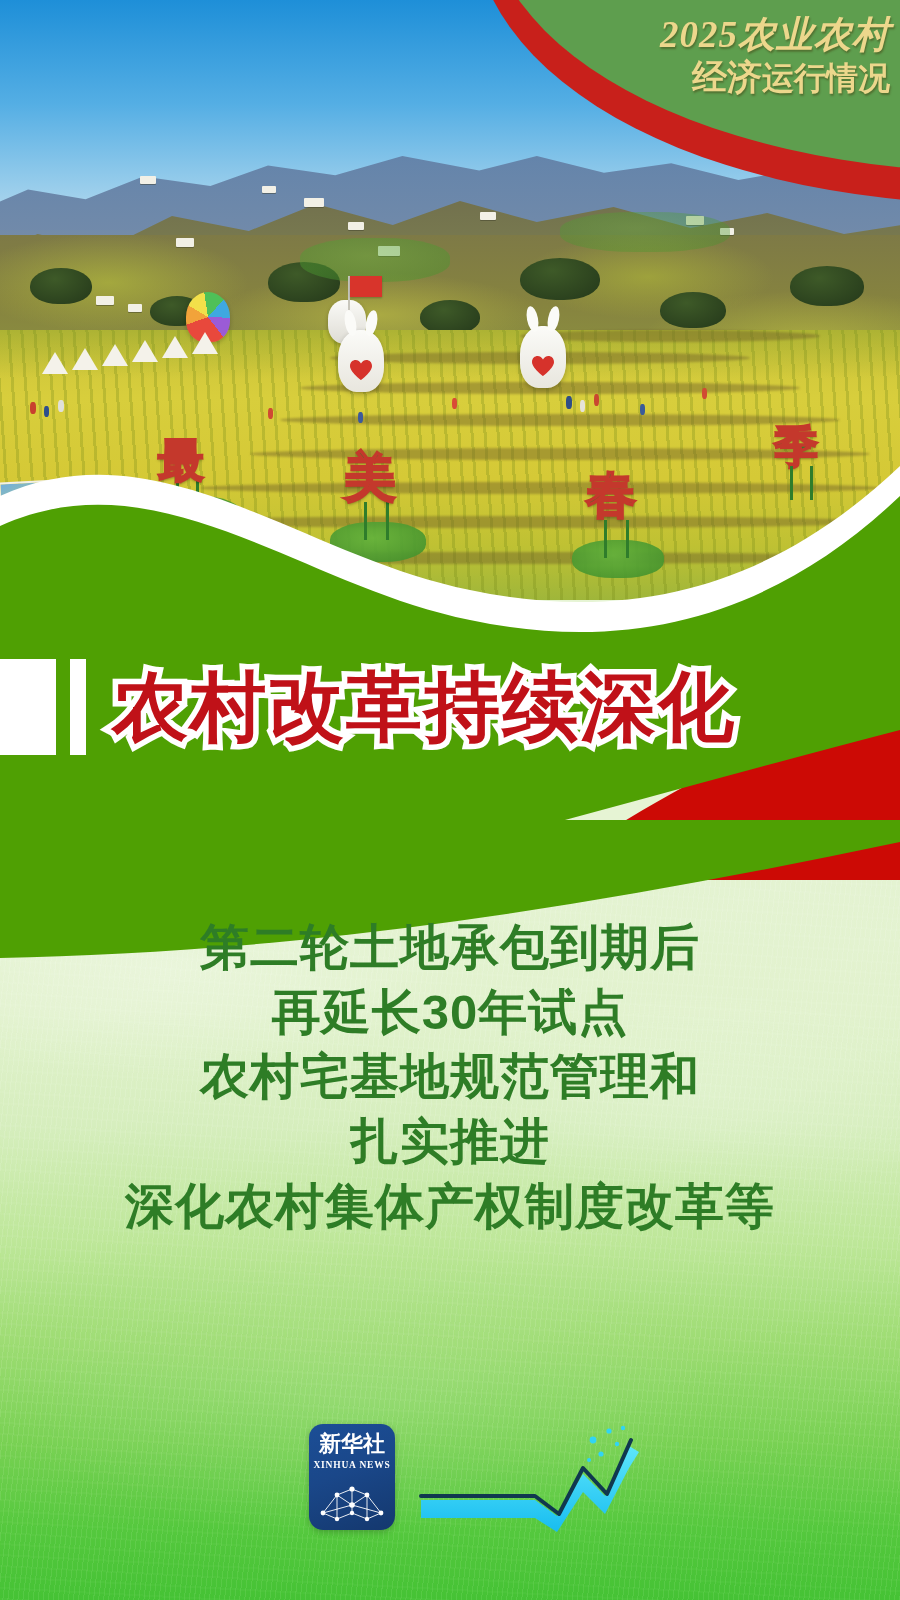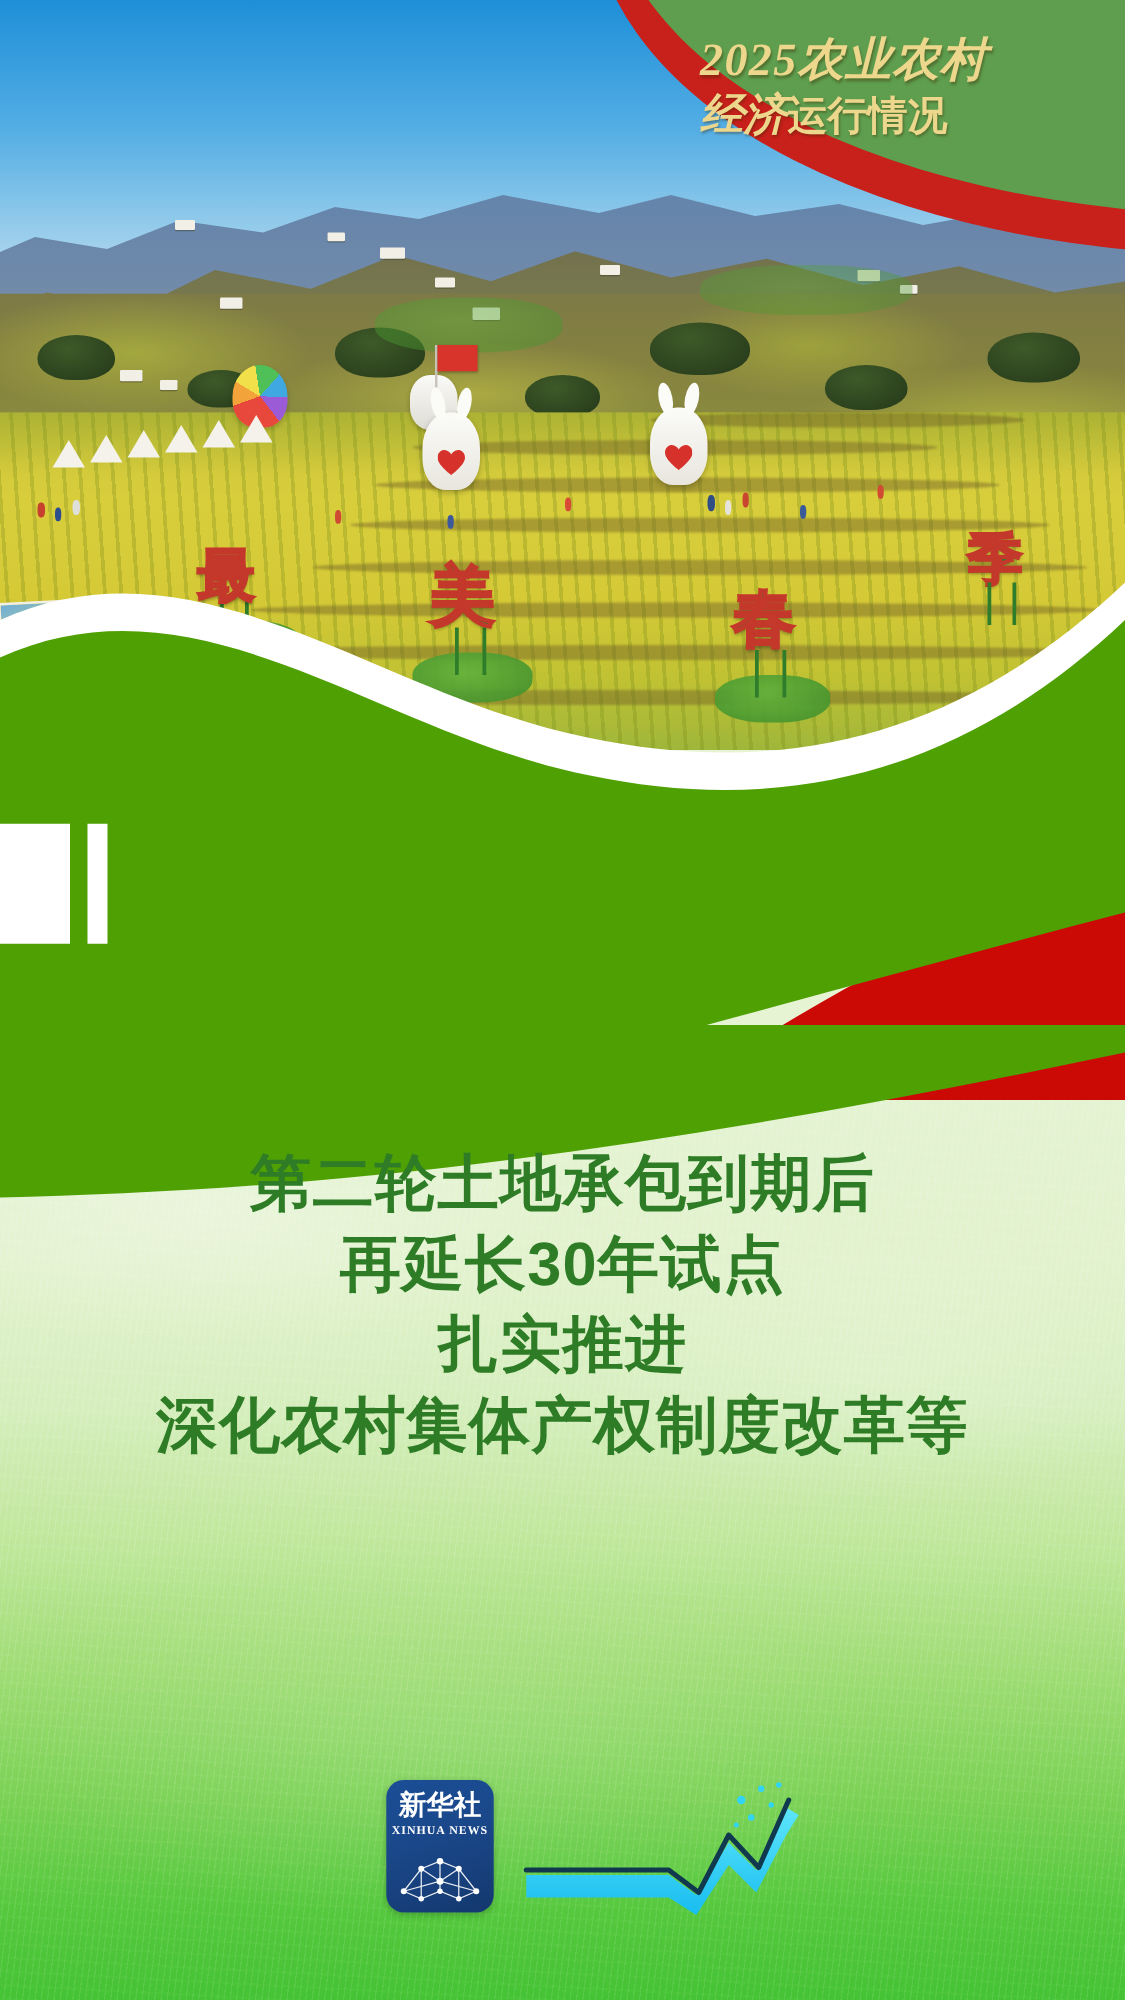--- a/index.html
+++ b/index.html
@@ -136,28 +136,28 @@
     transform-origin:100% 0;
   }
   .hdr-green{
     position:absolute;left:482px;top:-150px;width:620px;height:318px;
     background:#5E9E4E;
     border-radius:0 0 0 100%;
     transform:rotate(-6deg);
     transform-origin:100% 0;
   }
   .hdr-text{
-    position:absolute;left:560px;top:28px;width:330px;
-    text-align:left;color:#ECD78C;
+    position:absolute;left:560px;top:14px;width:330px;
+    text-align:right;color:#ECD78C;
     font-family:"Liberation Serif",serif;
     text-shadow:1px 2px 2px rgba(60,40,0,.38);
   }
   .hdr-l1{font-size:37px;font-weight:700;font-style:italic;letter-spacing:1px;line-height:1.12;}
   .hdr-l2{font-size:32px;font-weight:700;line-height:1.2;margin-top:2px;}
-  .hdr-l2 .em{font-style:italic;font-size:35px;}
+  .hdr-l2 .em{font-size:35px;}
 
   
   .greenwave{
     position:absolute;left:0;top:430px;width:900px;height:500px;
   }
 
   
   .redwedge{position:absolute;left:0;top:690px;width:900px;height:260px;}
 
   
@@ -365,33 +365,35 @@
     <path d="M0,66 C160,-6 300,126 470,160 C640,196 780,150 900,36 L900,86
              C780,200 640,246 470,210 C300,176 160,44 0,116 Z" fill="#ffffff"></path>
 
     <path d="M0,96 C160,24 300,156 470,190 C640,226 780,180 900,66
              L900,300 C700,352 520,404 330,452 C210,482 100,494 0,498 Z" fill="#4FA003"></path>
   </svg>
 
   <div class="title-row">
     <span class="bar-wide"></span>
     <span class="bar-thin"></span>
+    <span class="title-txt">农村改革持续深化</span>
   </div>
 
   <div class="bodybg"></div>
   <div class="bodytex"></div>
   <div class="bodytex2"></div>
 
   <svg style="position:absolute;left:0;top:820px;width:900px;height:160px;" viewBox="0 0 900 160" preserveAspectRatio="none">
     <path d="M0,0 L900,0 L900,22 C700,64 500,100 300,120 C190,131 90,136 0,138 Z" fill="#4FA003"></path>
   </svg>
 
   <div class="body-lines">
     <div class="bline">第二轮土地承包到期后</div>
     <div class="bline">再延长30年试点</div>
+    <div class="bline">农村宅基地规范管理和</div>
     <div class="bline">扎实推进</div>
     <div class="bline">深化农村集体产权制度改革等</div>
   </div>
 
   <div class="footer">
 
     <div class="xh-logo">
       <div class="xh-cn">新华社</div>
       <div class="xh-en">XINHUA NEWS</div>
       <svg class="xh-net" viewBox="0 0 70 40">

